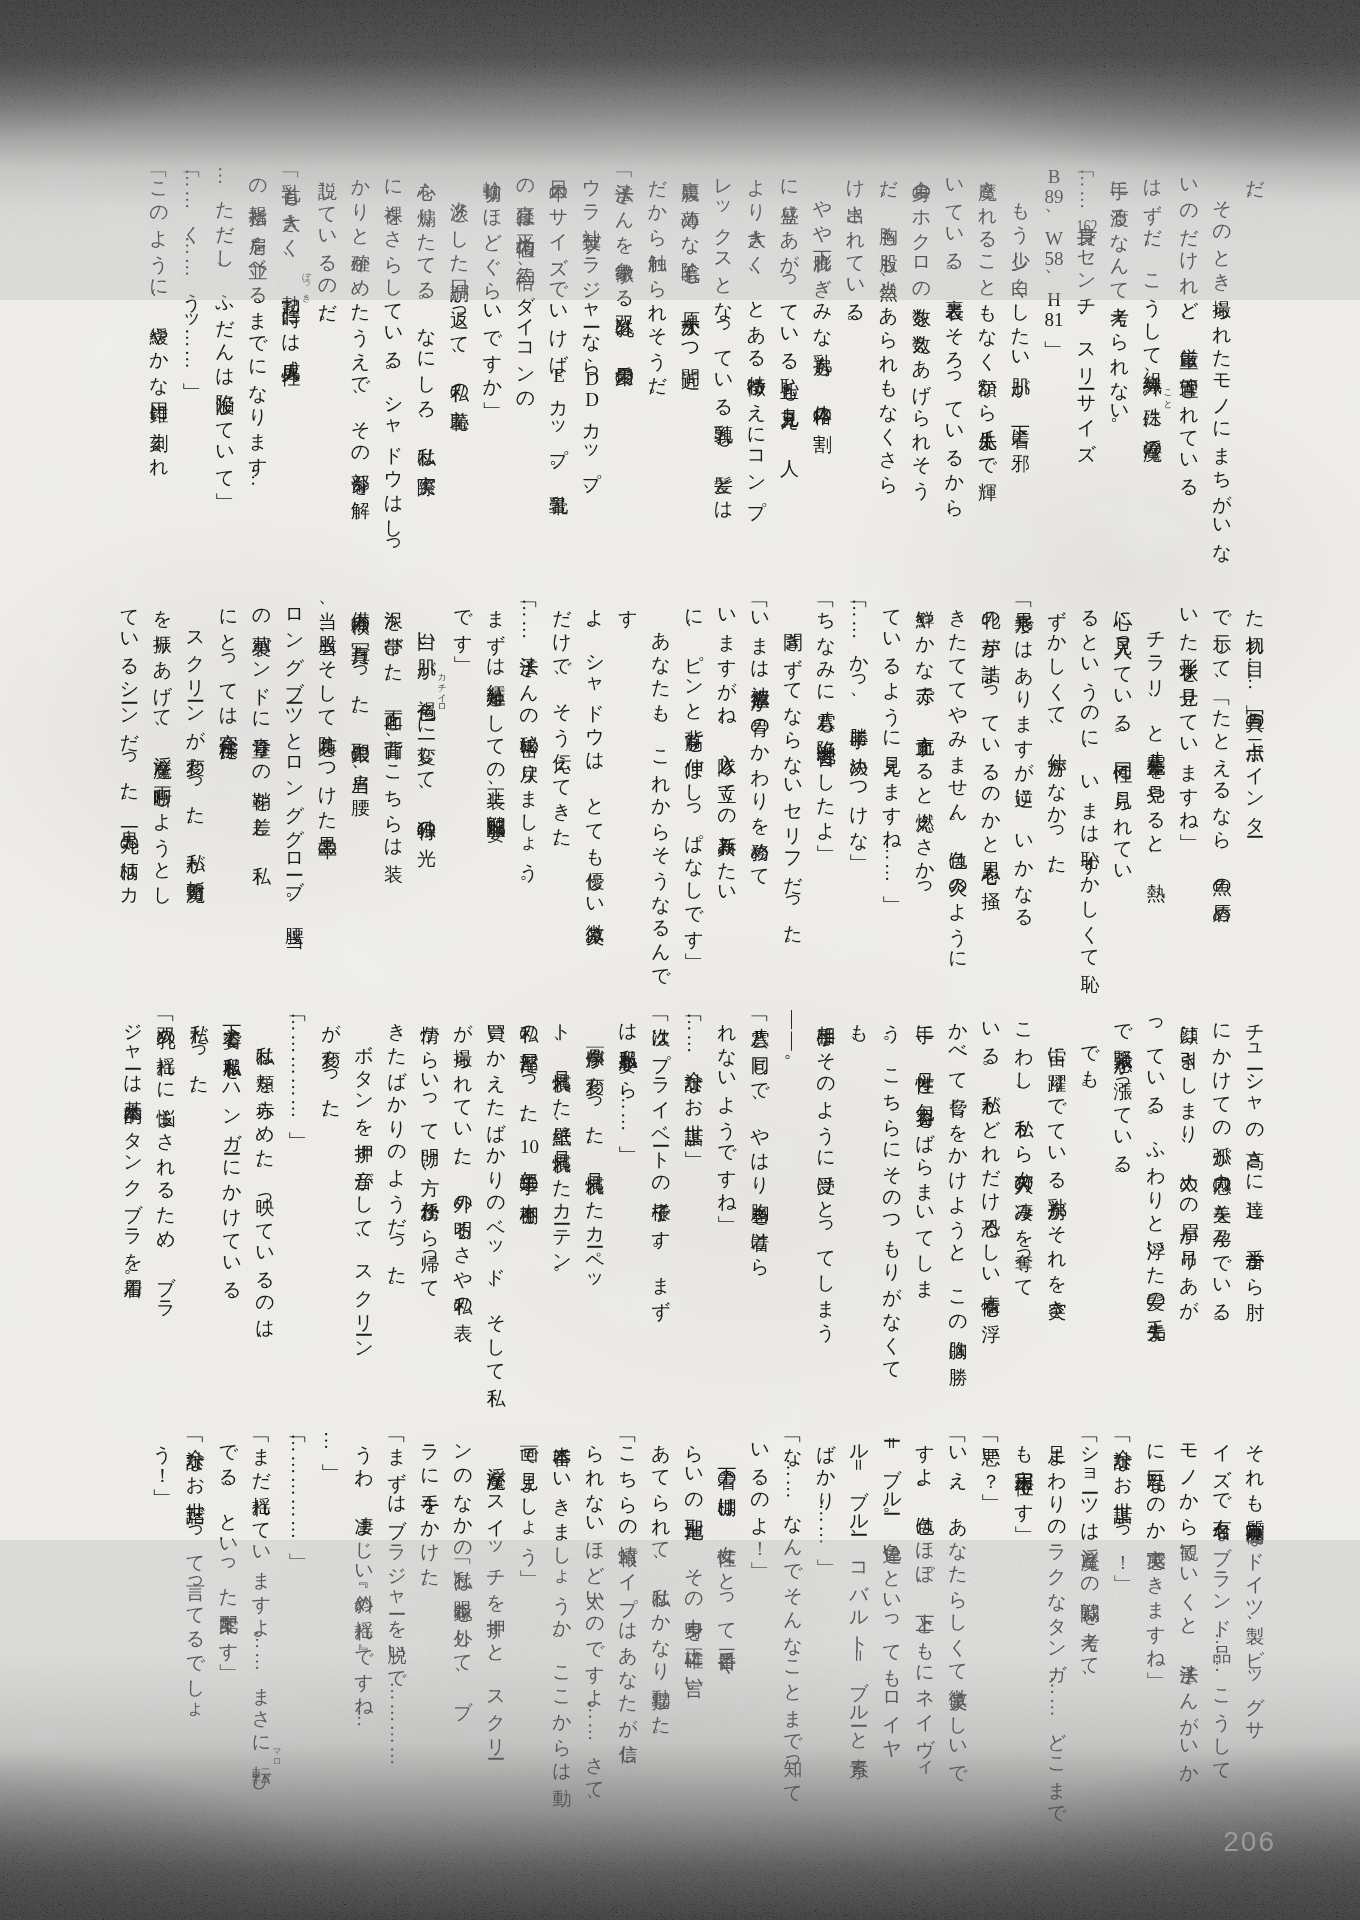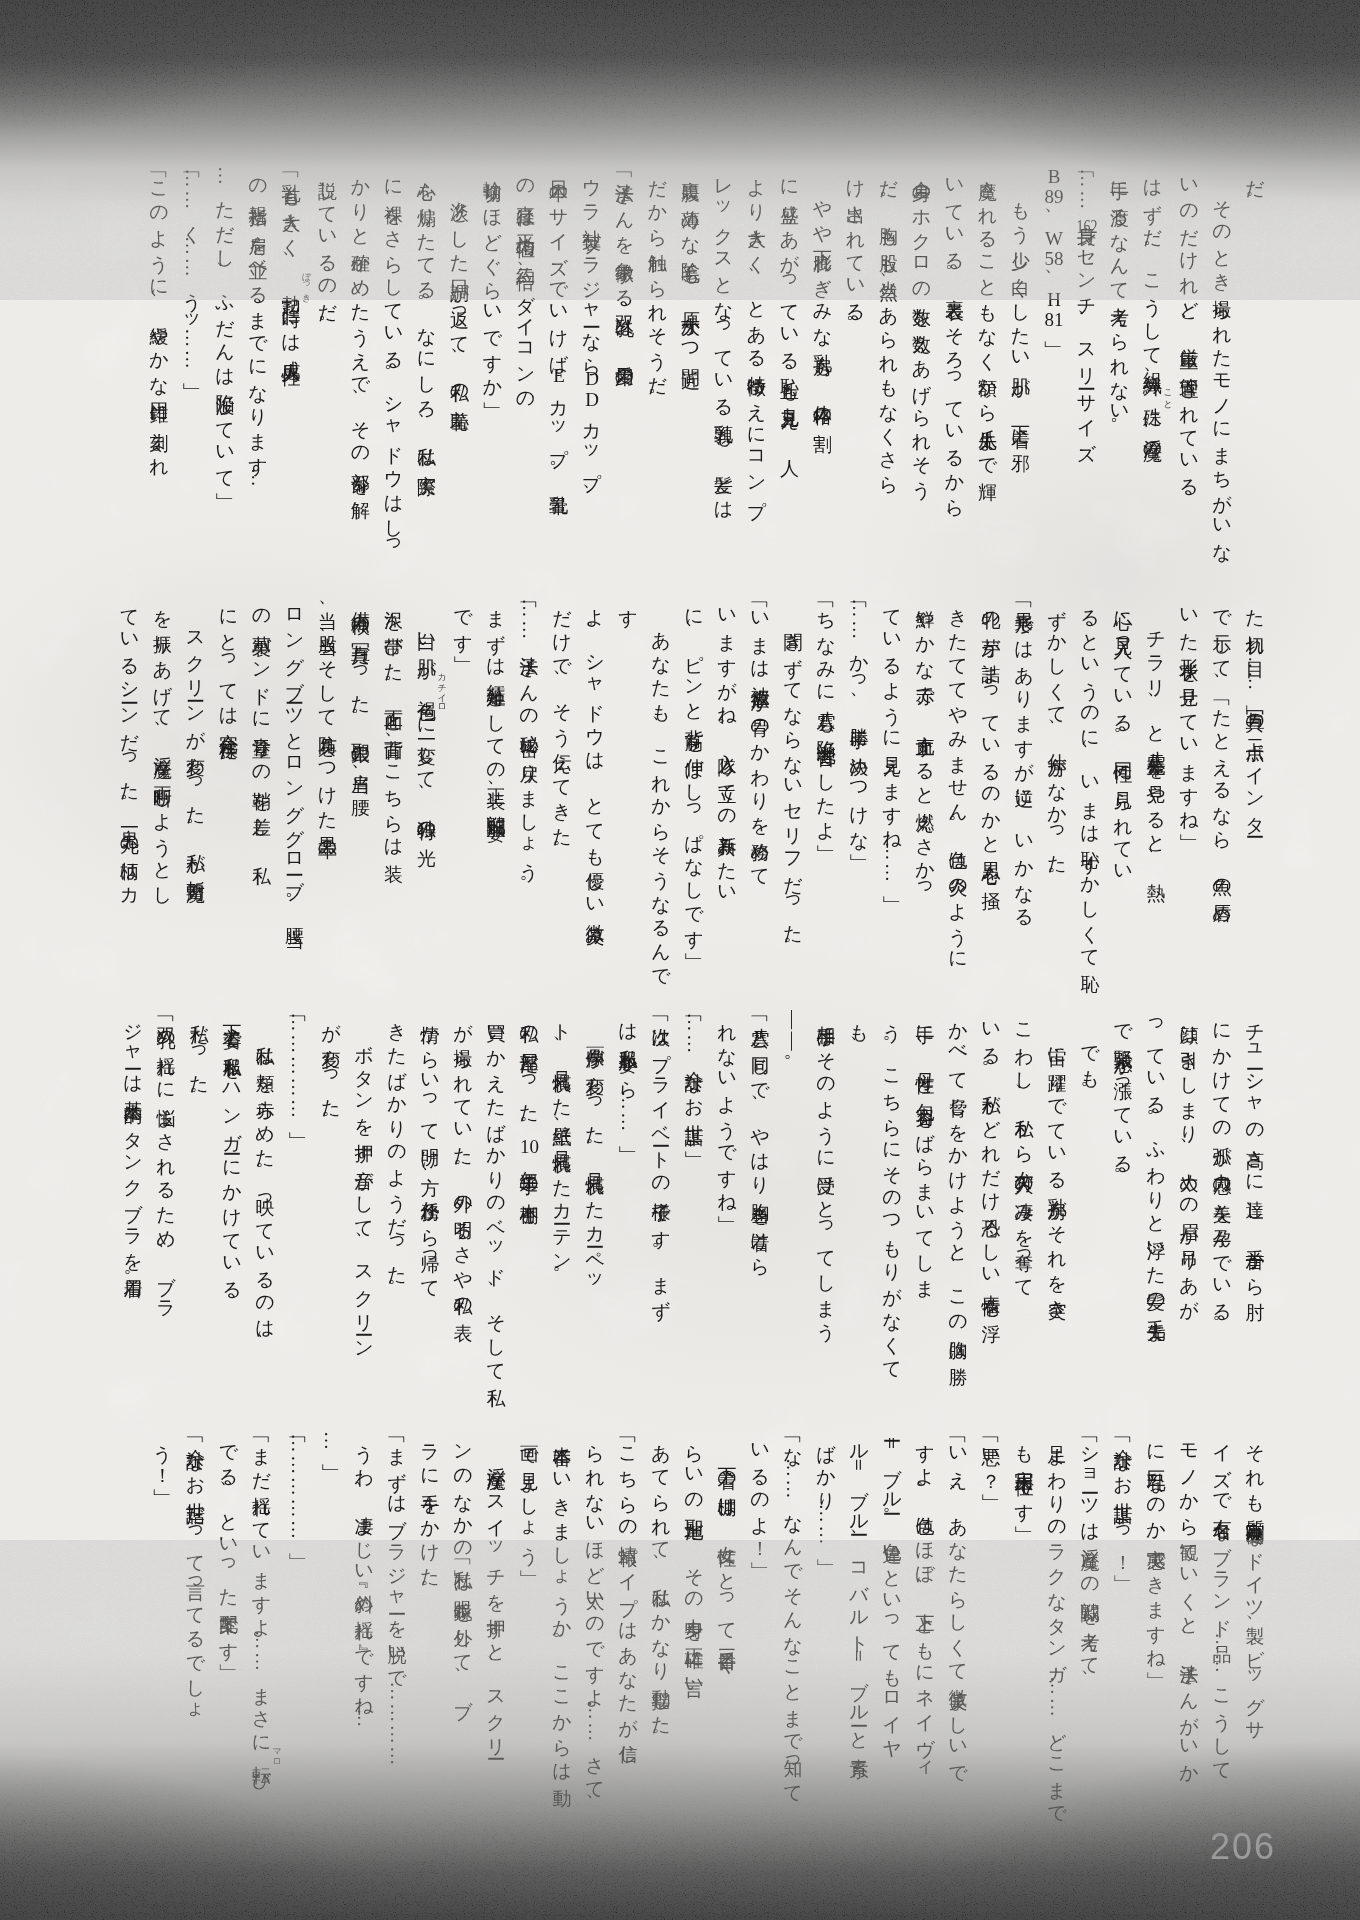--- a/index.html
+++ b/index.html
@@ -46,21 +46,21 @@
   .band-2{top:596px;}
   .band-3{top:1010px;}
   .band-4{top:1431px;}
   .tcy{text-combine-upright:all;letter-spacing:0;}
   .up{text-orientation:upright;letter-spacing:0;}
   ruby{ruby-align:center;}
   rt{font-size:9px;letter-spacing:0;opacity:.85;}
   .page-number{
     position:absolute;right:84px;top:1826px;
     font-family:"Liberation Sans","DejaVu Sans",sans-serif;
-    font-size:36px;letter-spacing:2px;
+    font-size:28px;letter-spacing:2px;
     color:var(--color-page-number,#9b9b9b);
   }
 </style>
 </head>
 <body style="--color-paper: #f3f2ef; --color-ink: #1c1c1c; --color-page-number: #9b9b9b; --color-shadow: #000000;">
 
 <div class="paper-tint"></div>
 
 <svg class="grain full" xmlns="http://www.w3.org/2000/svg">
   <filter id="blotch">

